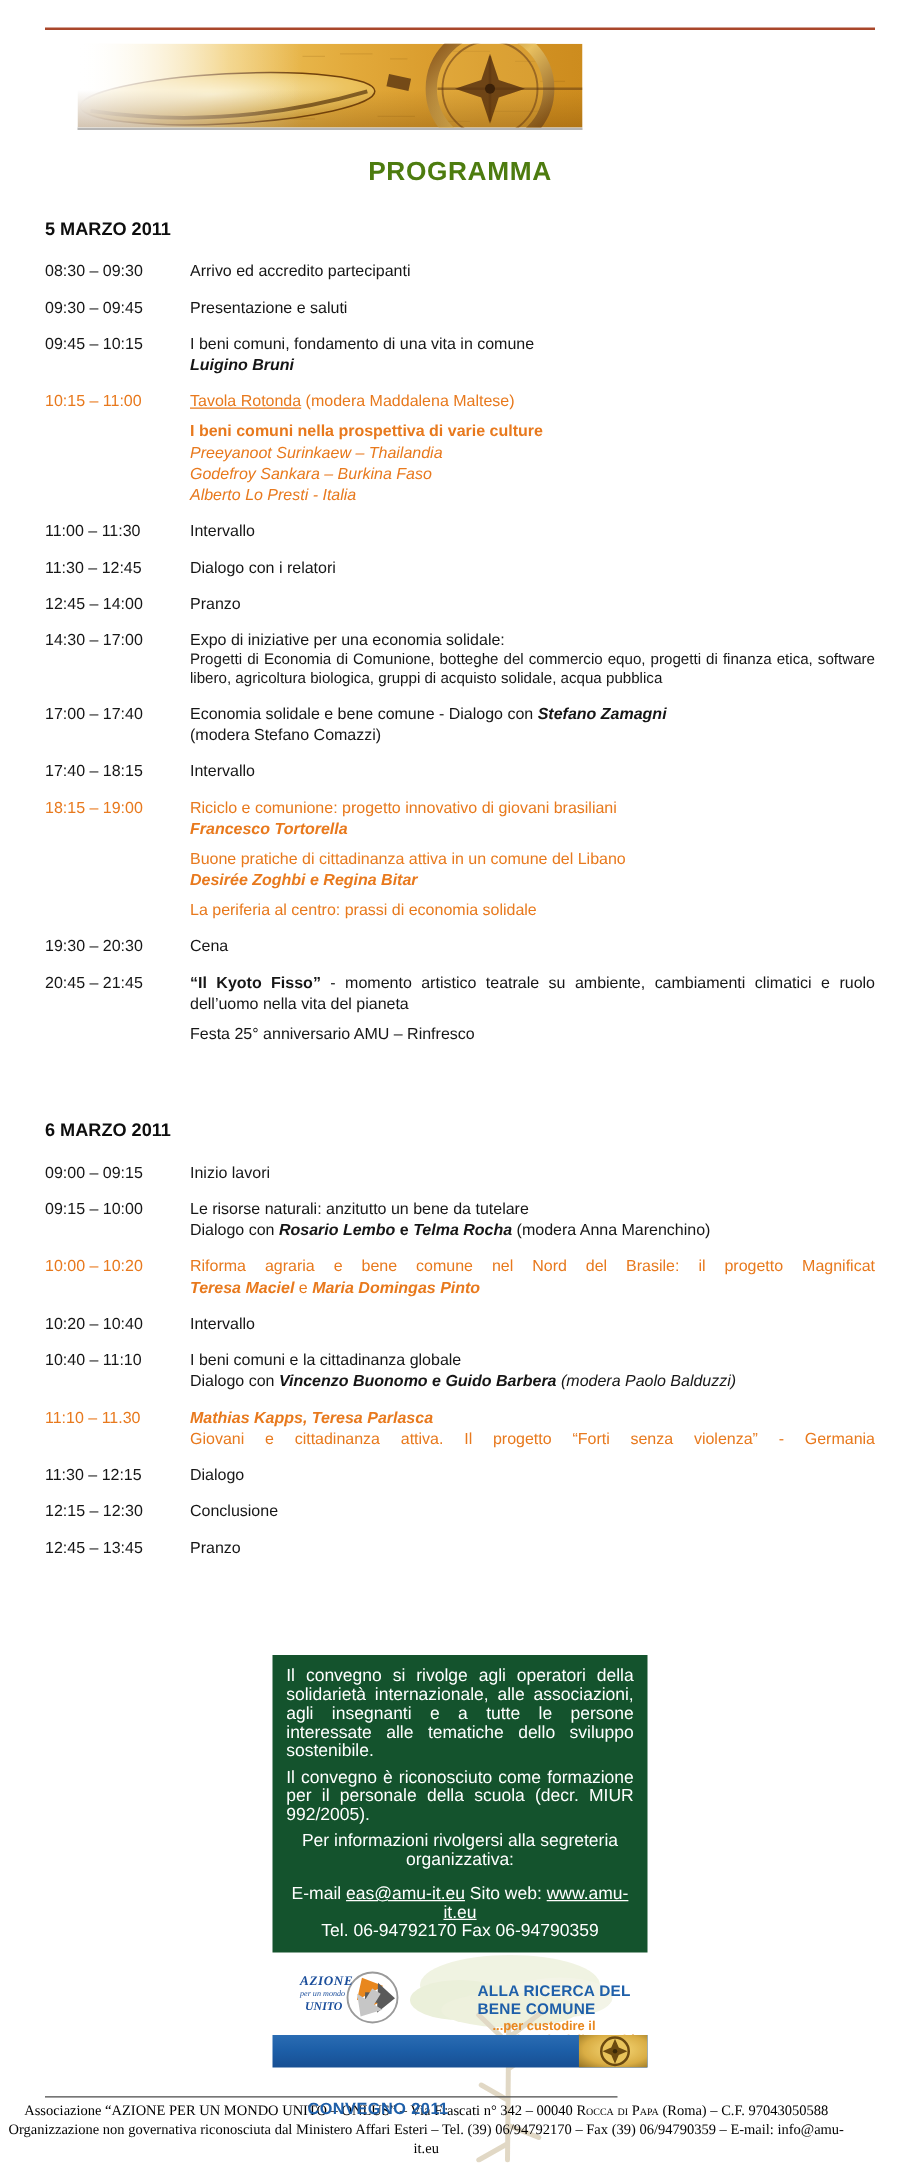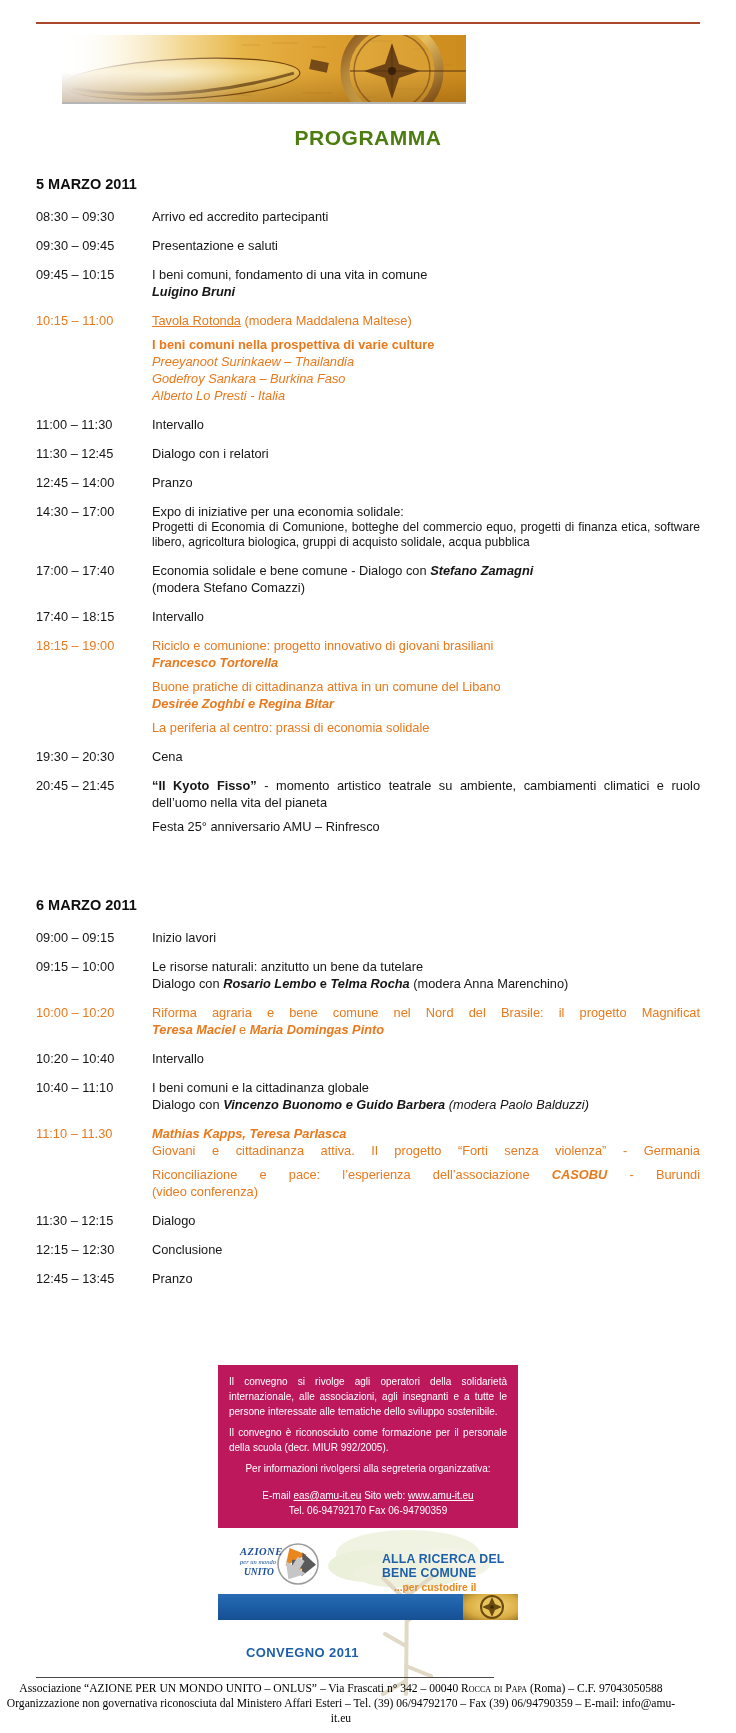--- a/index.html
+++ b/index.html
@@ -25,22 +25,22 @@
   .orange{color:#e8791d;}
   .b{font-weight:bold;}
   .i{font-style:italic;}
   .u{text-decoration:underline;}
   .sc{font-variant:small-caps;}
   .small{font-size:12.1px;line-height:15px;}
   .j{text-align:justify;}
   .j1{text-align:justify;text-align-last:justify;}
 
   
-  .info-box{width:300px;margin:78px auto 0 auto;background:#be185d;color:#ffffff;
-    padding:9px 11px 10px 11px;font-size:10px;line-height:15px;box-sizing:border-box;}
+  .info-box{width:300px;margin:78px auto 0 auto;background:#14532d;color:#ffffff;
+    padding:9px 11px 10px 11px;font-size:14px;line-height:15px;box-sizing:border-box;}
   .info-box p{margin:0 0 6px 0;text-align:justify;}
   .info-box .center{text-align:center;}
   .info-box .contact{margin-top:12px;margin-bottom:0;}
   .info-box .lnk{text-decoration:underline;color:#fff;cursor:pointer;}
 
   
   .branding{position:relative;width:300px;margin:6px auto 0 auto;}
   .tree{position:absolute;left:95px;top:-8px;z-index:0;opacity:.55;}
   .logo-row{position:relative;z-index:1;display:flex;align-items:flex-start;padding:6px 0 0 22px;height:50px;gap:42px;}
   .amu-logo{position:relative;width:86px;height:48px;flex:0 0 86px;}
@@ -291,24 +291,20 @@
             </div>
           </div>
         </div>
         <div class="event orange">
           <div class="time">11:10 – 11.30</div>
           <div class="content">
             <div class="para">
               <div class="line"><span class="b i">Mathias Kapps, Teresa Parlasca</span></div>
               <div class="line j1"><span>Giovani e cittadinanza attiva. Il progetto “Forti senza violenza” - Germania</span></div>
             </div>
-            <div class="para">
-              <div class="line j1"><span>Riconciliazione e pace: l’esperienza dell’associazione </span><span class="b i">CASOBU</span><span> - Burundi</span></div>
-              <div class="line"><span>(video conferenza)</span></div>
-            </div>
           </div>
         </div>
         <div class="event">
           <div class="time">11:30 – 12:15</div>
           <div class="content">
             <div class="para">
               <div class="line"><span>Dialogo</span></div>
             </div>
           </div>
         </div>

